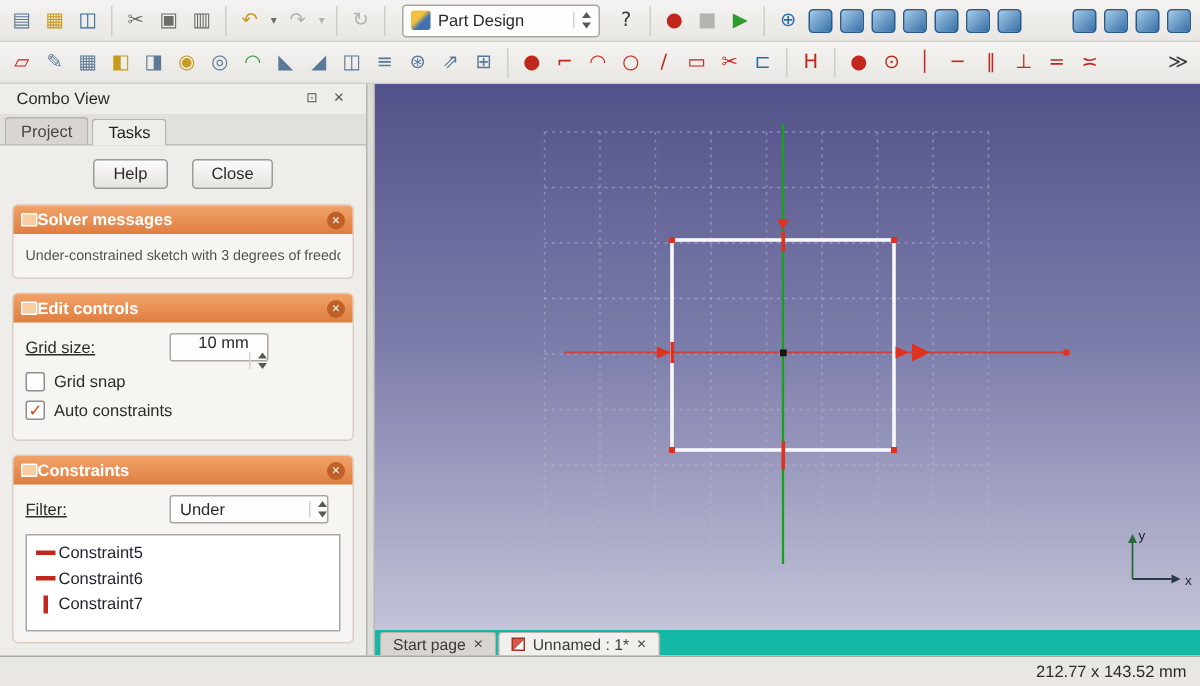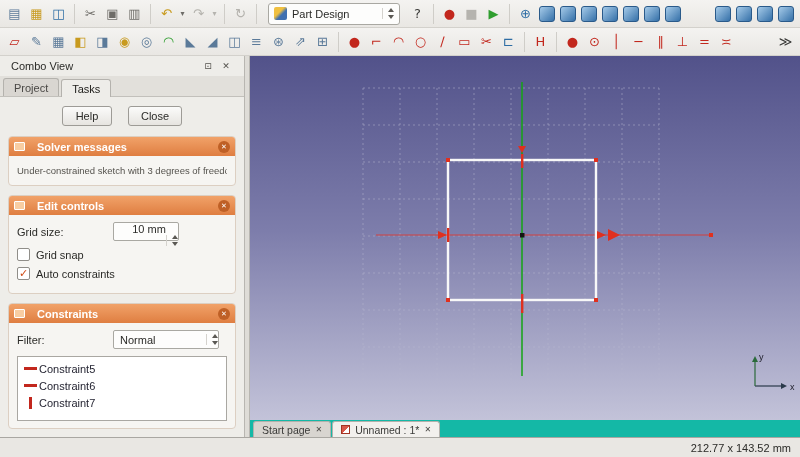--- a/index.html
+++ b/index.html
@@ -42,33 +42,33 @@
             background:#d9d6d1; color:#4a4845; margin-right:2px; }
   .cv-tab.active { background:#eeede9; color:#23221f; position:relative; top:1px; }
   .cv-body { flex:1; display:flex; flex-direction:column; padding:6px 8px 4px; min-height:0; }
 
   .btn-row { display:flex; justify-content:center; gap:16px; margin:3px 0 10px; }
   .btn { height:20px; min-width:50px; padding:0 12px; display:flex; align-items:center; justify-content:center;
          background:linear-gradient(#fbfbfa,#e6e4e0); border:1px solid #9d9b96; border-radius:3px; }
 
   .section { margin-bottom:9px; border:1px solid #dccfc2; border-radius:4px; background:#f6f5f2; }
   .section.grow { flex:1; display:flex; flex-direction:column; margin-bottom:4px; min-height:0; }
-  .sec-head { height:19px; flex:0 0 19px; display:flex; align-items:center; gap:12px; padding:0 5px;
+  .sec-head { height:19px; flex:0 0 19px; display:flex; align-items:center; gap:0; padding:0 5px;
               background:linear-gradient(#f1a269,#df7e41); border-radius:3px 3px 0 0;
               color:#fff; font-weight:bold; }
   .sec-fold { width:11px; height:9px; background:#f8cda2; border:1px solid #fff; border-radius:1px; }
   .sec-close { margin-left:auto; width:12px; height:12px; border-radius:50%; background:#bf6026; color:#fff;
                font-size:7px; display:flex; align-items:center; justify-content:center;
                font-family:"DejaVu Sans", sans-serif; }
   .sec-body { padding:7px 8px; }
   .sec-body.grow { flex:1; display:flex; flex-direction:column; min-height:0; }
   .solver-line { font-size:9.5px; color:#55534e; line-height:15px; white-space:nowrap; overflow:hidden; }
 
   .form-row { display:flex; align-items:center; margin-bottom:7px; }
-  .form-row label { width:96px; }
+  .form-row label { width:96px;text-decoration:underline; }
   .dropdown { height:19px; background:#fdfdfc; border:1px solid #a9a8a2; border-radius:2px;
               display:flex; align-items:center; padding:0 0 0 6px; }
   .dd-grid { width:66px;flex-direction:column; } .dd-filter { width:106px; }
   .check-row { display:flex; align-items:center; gap:6px; margin:6px 0; }
   .checkbox { width:13px; height:13px; background:#fff; border:1px solid #908e89; border-radius:2px; position:relative; }
   .checkbox[data-checked="true"]::after { content:"✓"; font-family:"DejaVu Sans", sans-serif;
     color:#cf4913; font-weight:bold; font-size:11px; position:absolute; top:-1px; left:1px; }
 
   .constraint-list { flex:1; background:#fff; border:1px solid #a9a7a2; padding:3px 4px; overflow:hidden; min-height:0; }
   .cl-item { display:flex; align-items:center; gap:1px; height:17px; color:#1f1f2d; }
@@ -248,21 +248,21 @@
         <div class="section grow">
           <div class="sec-head">
             <span class="sec-fold"></span>
             <span>Constraints</span>
             <span class="sec-close">✕</span>
           </div>
           <div class="sec-body grow">
             <div class="form-row">
               <label>Filter:</label>
               <span class="dropdown dd-filter">
-                <span>Normal</span>
+                <span>Under</span>
                 <span class="spin">
                     <i class="up"></i>
                     <i class="dn"></i>
                   </span>
               </span>
             </div>
             <div class="constraint-list">
               <div class="cl-item">
                 <span class="ci">
                     <span class="ci-h"></span>

